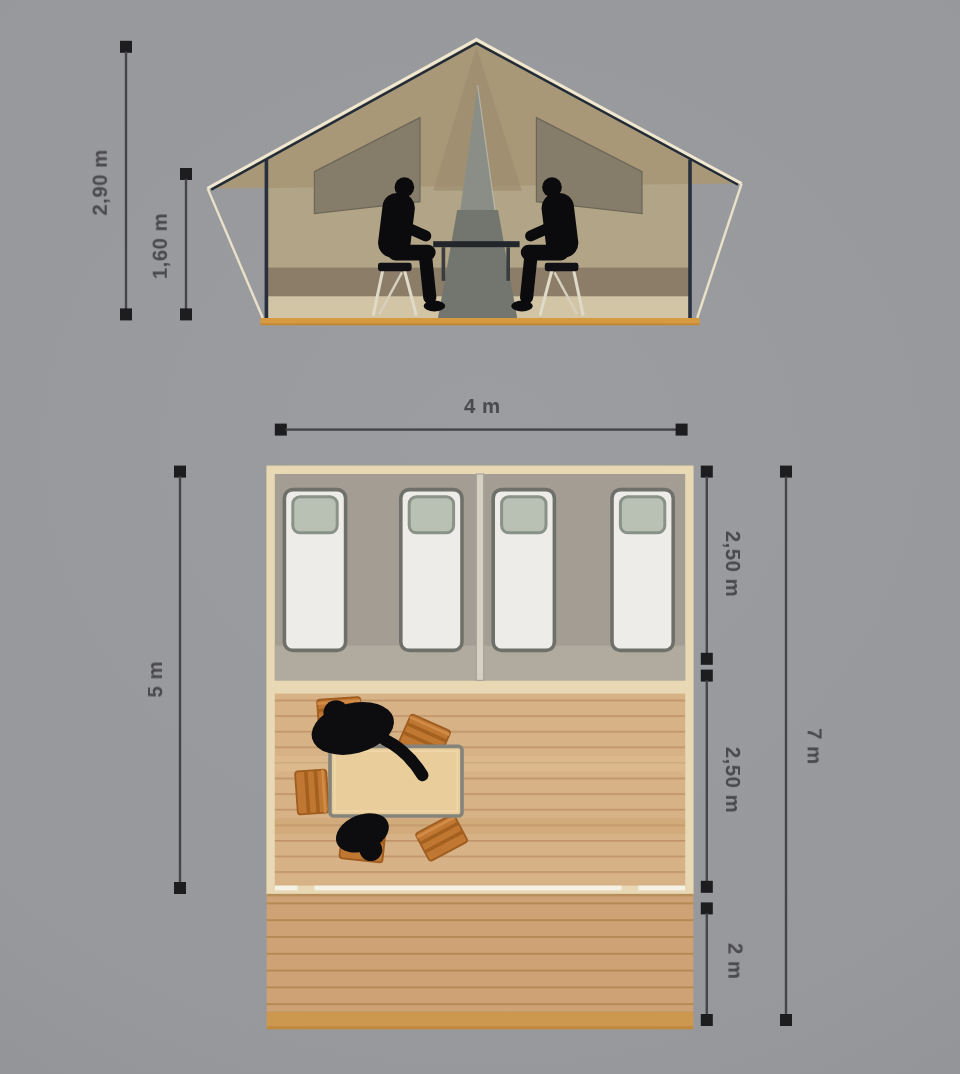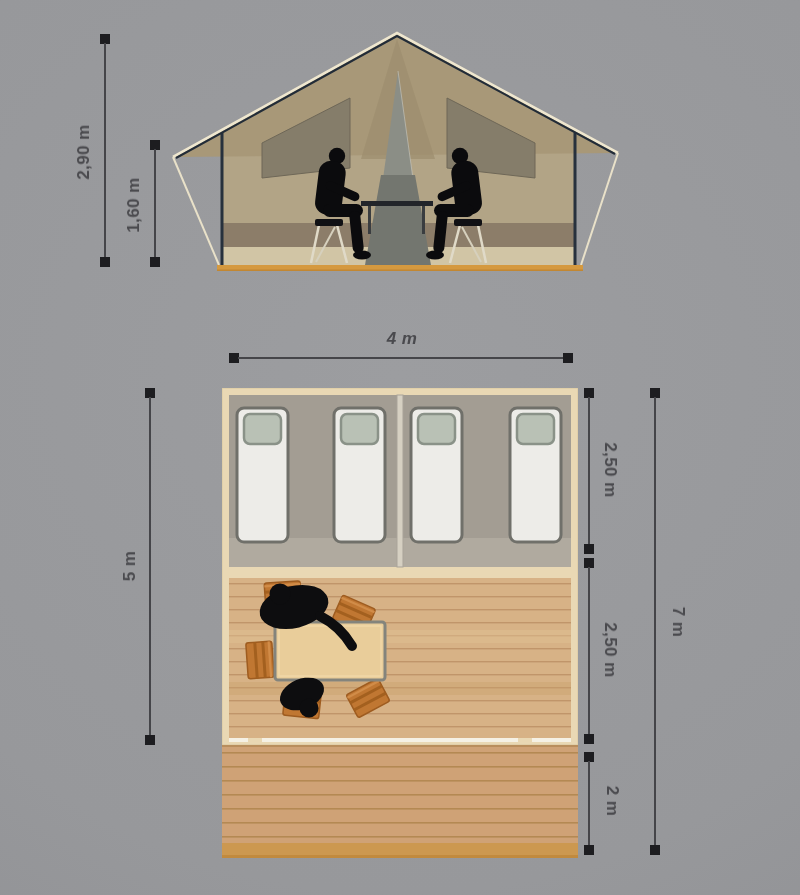--- a/index.html
+++ b/index.html
@@ -165,21 +165,21 @@
       <span class="line"></span>
       <span class="sq b"></span>
   </div>
   <div class="dlabel ccw" style="left:134px;top:205px;">1,60 m</div>
 
   <div class="hdim" style="left:229px;top:353px;width:344px;">
     <span class="sq l"></span>
       <span class="line"></span>
       <span class="sq r"></span>
   </div>
-  <div class="dlabel c" style="left:402px;top:339px;font-style:italic;">4 m</div>
+  <div class="dlabel c" style="left:402px;top:339px;">4 m</div>
 
   <div class="vdim" style="left:145px;top:388px;height:357px;">
     <span class="sq t"></span>
       <span class="line"></span>
       <span class="sq b"></span>
   </div>
   <div class="dlabel ccw" style="left:130px;top:566px;">5 m</div>
 
   <div class="vdim" style="left:584px;top:388px;height:166px;">
     <span class="sq t"></span>

